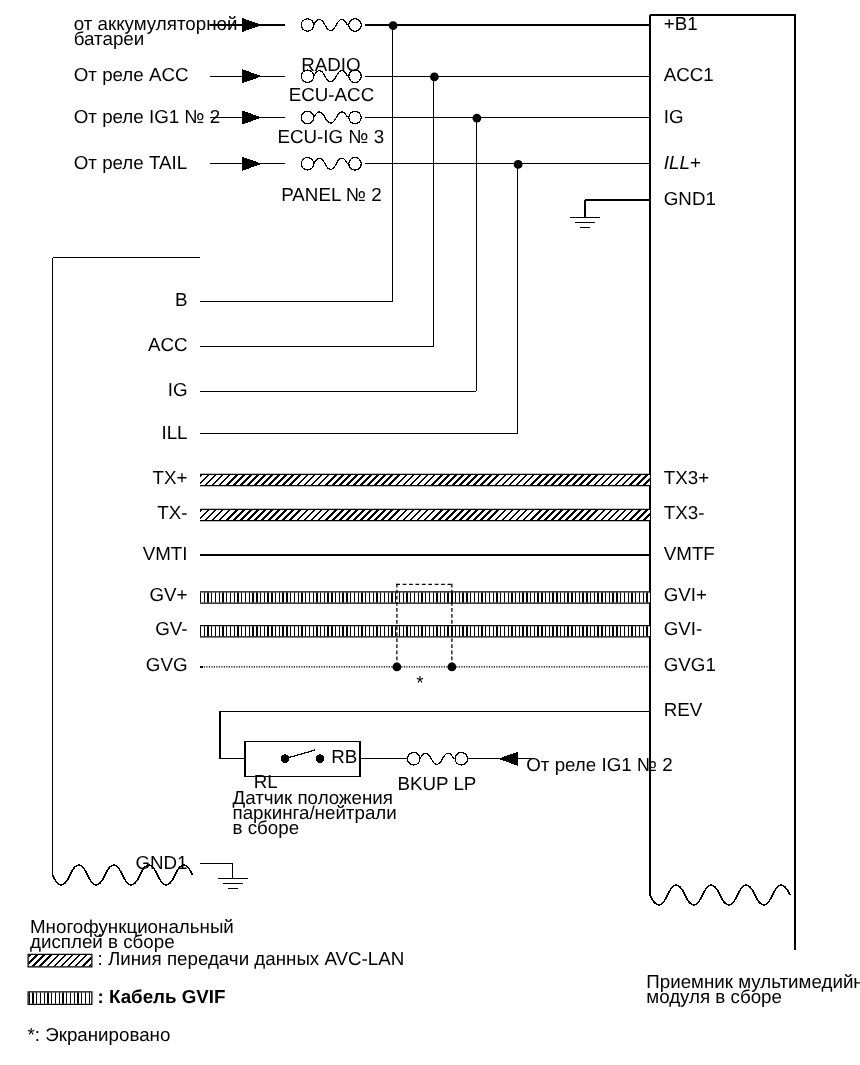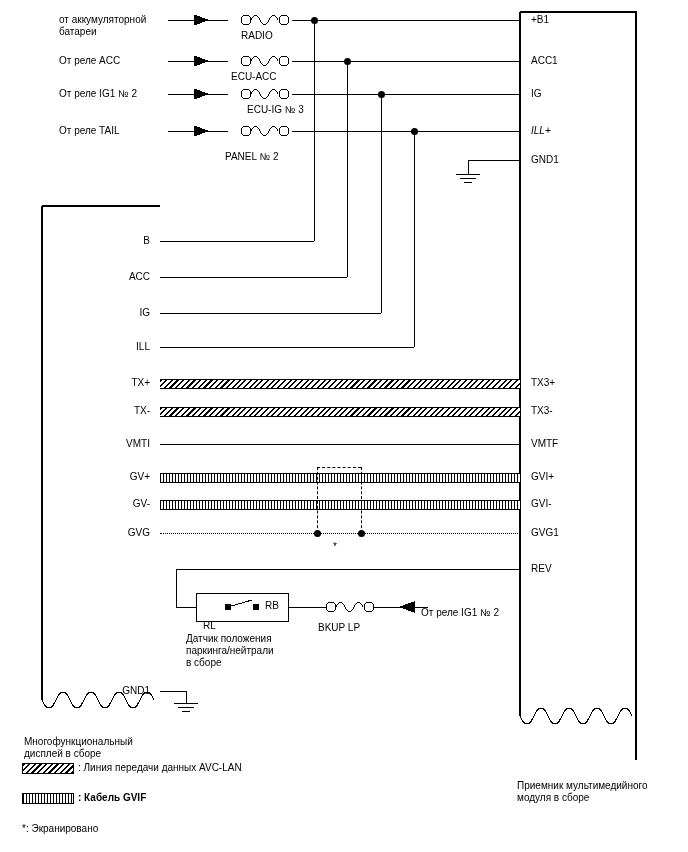--- a/index.html
+++ b/index.html
@@ -1,17 +1,17 @@
 <!DOCTYPE html>
 <html><head>
 <meta charset="utf-8">
 <style>
   html,body{margin:0;padding:0;background:#fff;}
   body{width:688px;height:852px;position:relative;font-family:"Liberation Sans",sans-serif;color:#000;overflow:hidden;}
-  .lbl{position:absolute;font-size:10px;line-height:12px;white-space:pre;}
+  .lbl{position:absolute;font-size:15px;line-height:12px;white-space:pre;}
   .lbl.r{text-align:right;}
   .dot{position:absolute;width:7px;height:7px;border-radius:50%;background:#000;}
   svg{position:absolute;left:0;top:0;overflow:visible;}
   .legend-avc{position:absolute;height:9px;border:1px solid #000;background:
      repeating-linear-gradient(135deg,#000 0 1.5px,#fff 1.5px 4px);}
   .legend-gvif{position:absolute;height:9px;border:1px solid #000;background:
      repeating-linear-gradient(90deg,#000 0 1px,#fff 1px 3px);}
   .bus-avc{position:absolute;height:8px;border-top:1px solid #000;border-bottom:1px solid #000;background:
      repeating-linear-gradient(135deg,#000 0 1.5px,#fff 1.5px 4px);}
   .bus-gvif{position:absolute;height:8px;border-top:1px solid #000;border-bottom:1px solid #000;background:
@@ -124,23 +124,23 @@
 <div class="dashed-h" style="left:317px;top:467px;width:44px;"></div>
 <div class="dot" style="left:313.5px;top:529.5px;"></div>
 <div class="dot" style="left:357.5px;top:529.5px;"></div>
 
 <div class="lbl" style="left:59px;top:14px;">от аккумуляторной
 батареи</div>
 <div class="lbl" style="left:59px;top:55px;">От реле ACC</div>
 <div class="lbl" style="left:59px;top:88px;">От реле IG1 № 2</div>
 <div class="lbl" style="left:59px;top:125px;">От реле TAIL</div>
 
-<div class="lbl" style="left:241px;top:30px;">RADIO</div>
+<div class="lbl" style="left:241px;top:47px;">RADIO</div>
 <div class="lbl" style="left:231px;top:71px;">ECU-ACC</div>
-<div class="lbl" style="left:222px;top:104px;margin-left:25px;">ECU-IG № 3</div>
+<div class="lbl" style="left:222px;top:104px;">ECU-IG № 3</div>
 <div class="lbl" style="left:225px;top:141px;margin-top:10px;">PANEL № 2</div>
 
 <div class="lbl" style="left:531px;top:14px;">+B1</div>
 <div class="lbl" style="left:531px;top:55px;">ACC1</div>
 <div class="lbl" style="left:531px;top:88px;">IG</div>
 <div class="lbl" style="left:531px;top:125px;font-style:italic;">ILL+</div>
 <div class="lbl" style="left:531px;top:154px;">GND1</div>
 <div class="lbl" style="left:531px;top:377px;">TX3+</div>
 <div class="lbl" style="left:531px;top:405px;">TX3-</div>
 <div class="lbl" style="left:531px;top:438px;">VMTF</div>

